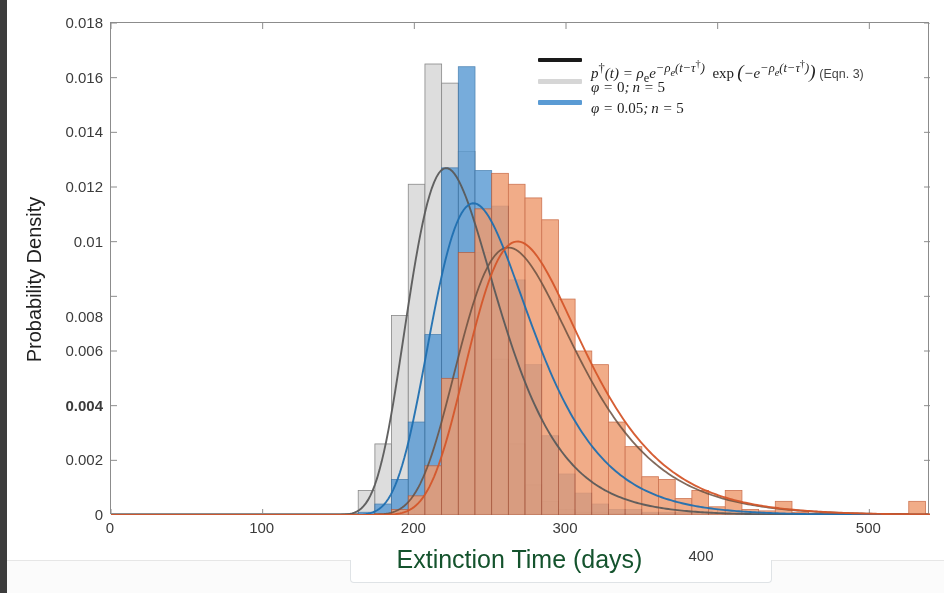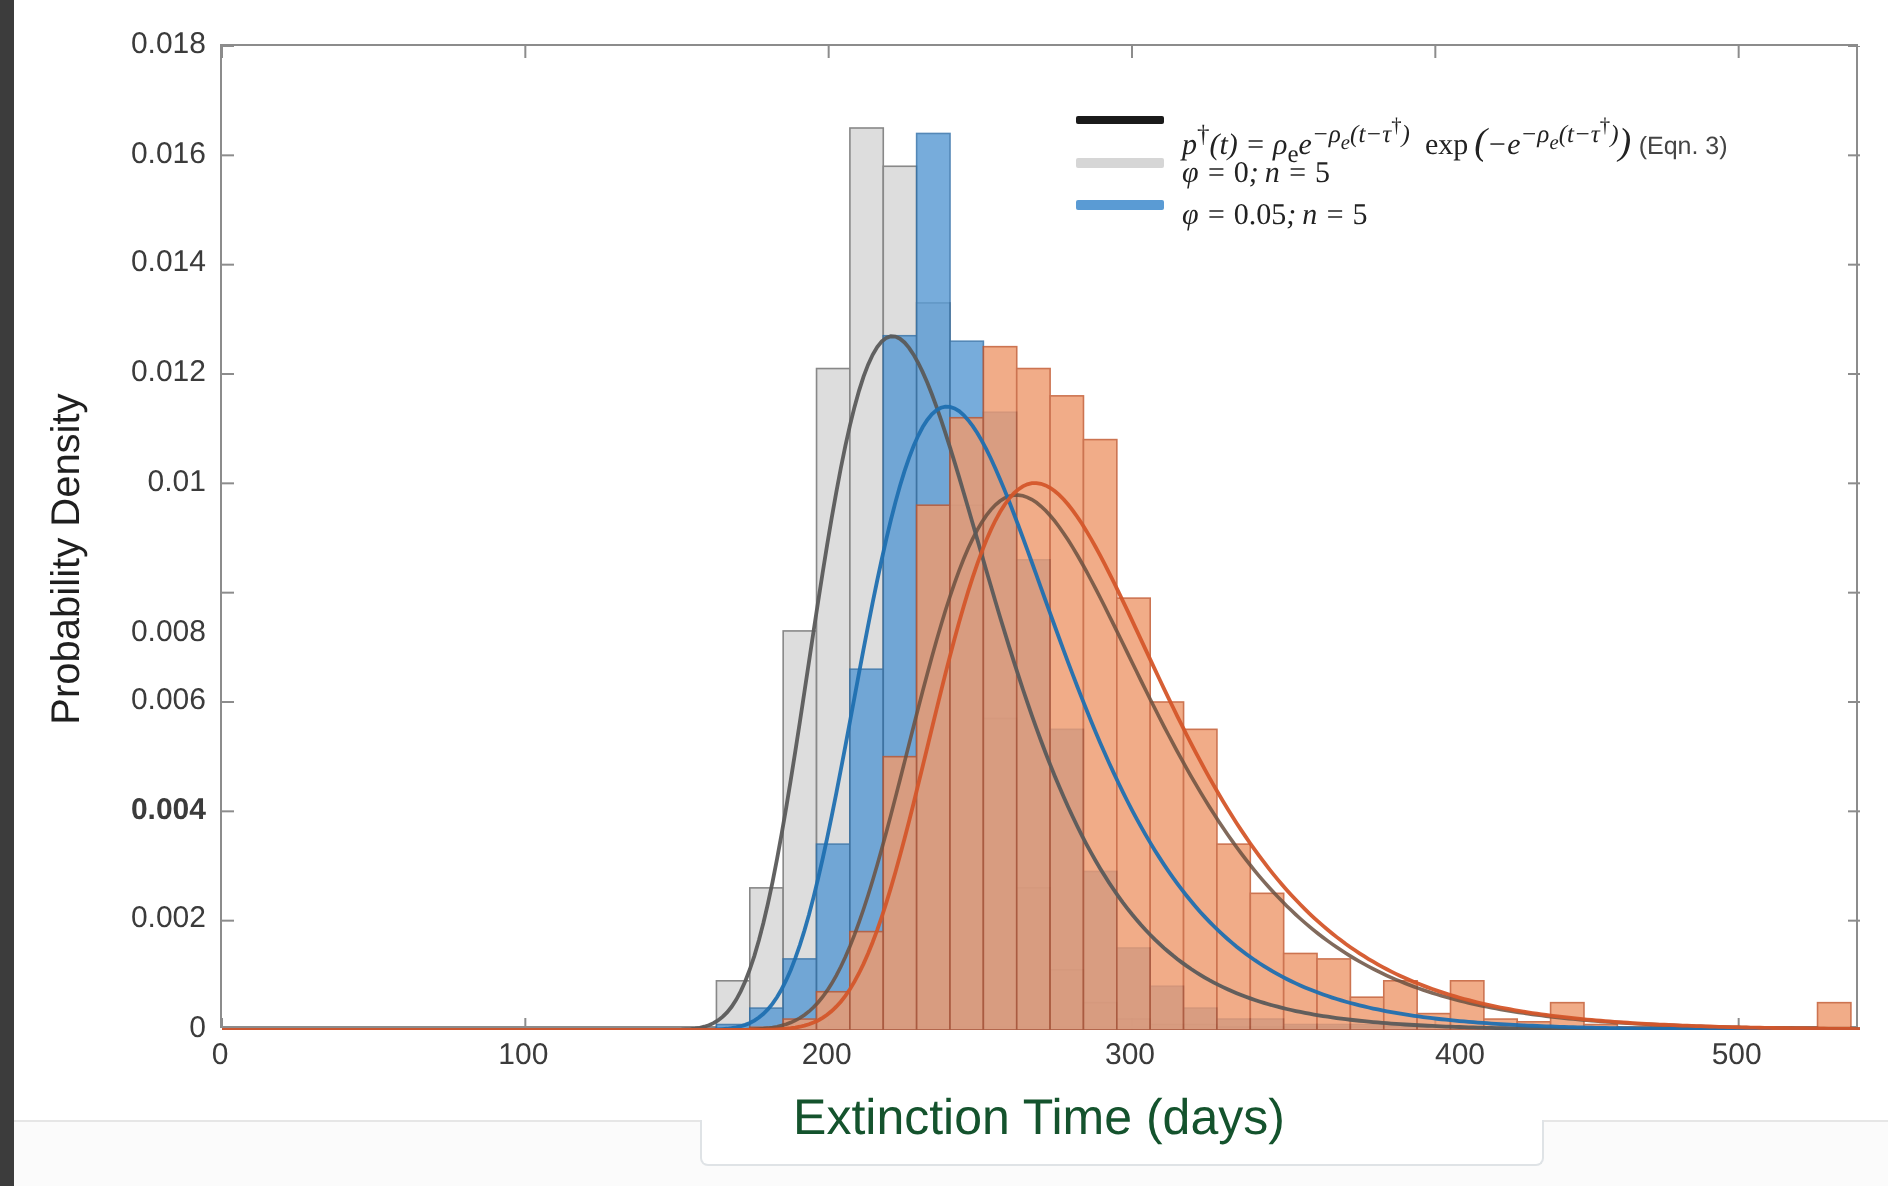--- a/index.html
+++ b/index.html
@@ -228,21 +228,21 @@
           <path d="M0.00 492.00 L2.27 492.00 L4.55 492.00 L6.83 492.00 L9.10 492.00 L11.38 492.00 L13.65 492.00 L15.93 492.00 L18.20 492.00 L20.48 492.00 L22.75 492.00 L25.02 492.00 L27.30 492.00 L29.57 492.00 L31.85 492.00 L34.13 492.00 L36.40 492.00 L38.67 492.00 L40.95 492.00 L43.23 492.00 L45.50 492.00 L47.77 492.00 L50.05 492.00 L52.32 492.00 L54.60 492.00 L56.88 492.00 L59.15 492.00 L61.42 492.00 L63.70 492.00 L65.98 492.00 L68.25 492.00 L70.53 492.00 L72.80 492.00 L75.07 492.00 L77.35 492.00 L79.63 492.00 L81.90 492.00 L84.17 492.00 L86.45 492.00 L88.73 492.00 L91.00 492.00 L93.27 492.00 L95.55 492.00 L97.83 492.00 L100.10 492.00 L102.38 492.00 L104.65 492.00 L106.93 492.00 L109.20 492.00 L111.47 492.00 L113.75 492.00 L116.02 492.00 L118.30 492.00 L120.58 492.00 L122.85 492.00 L125.13 492.00 L127.40 492.00 L129.67 492.00 L131.95 492.00 L134.22 492.00 L136.50 492.00 L138.78 492.00 L141.05 492.00 L143.32 492.00 L145.60 492.00 L147.88 492.00 L150.15 492.00 L152.43 492.00 L154.70 492.00 L156.98 492.00 L159.25 492.00 L161.53 492.00 L163.80 492.00 L166.07 492.00 L168.35 492.00 L170.63 492.00 L172.90 492.00 L175.17 492.00 L177.45 492.00 L179.72 492.00 L182.00 492.00 L184.28 492.00 L186.55 492.00 L188.83 492.00 L191.10 492.00 L193.38 492.00 L195.65 492.00 L197.93 492.00 L200.20 492.00 L202.47 492.00 L204.75 492.00 L207.03 492.00 L209.30 492.00 L211.58 492.00 L213.85 492.00 L216.13 492.00 L218.40 492.00 L220.67 492.00 L222.95 492.00 L225.23 492.00 L227.50 492.00 L229.78 492.00 L232.05 491.99 L234.32 491.99 L236.60 491.98 L238.88 491.96 L241.15 491.93 L243.43 491.89 L245.70 491.83 L247.97 491.73 L250.25 491.58 L252.53 491.38 L254.80 491.09 L257.07 490.69 L259.35 490.14 L261.63 489.43 L263.90 488.49 L266.18 487.29 L268.45 485.77 L270.72 483.89 L273.00 481.58 L275.28 478.80 L277.55 475.50 L279.82 471.61 L282.10 467.11 L284.38 461.95 L286.65 456.10 L288.93 449.56 L291.20 442.30 L293.48 434.34 L295.75 425.69 L298.02 416.40 L300.30 406.49 L302.57 396.02 L304.85 385.06 L307.13 373.69 L309.40 361.98 L311.68 350.03 L313.95 337.92 L316.23 325.75 L318.50 313.61 L320.77 301.61 L323.05 289.82 L325.32 278.34 L327.60 267.25 L329.88 256.62 L332.15 246.53 L334.43 237.03 L336.70 228.18 L338.97 220.02 L341.25 212.59 L343.53 205.91 L345.80 200.00 L348.07 194.88 L350.35 190.54 L352.63 186.99 L354.90 184.20 L357.18 182.18 L359.45 180.89 L361.72 180.32 L364.00 180.43 L366.28 181.19 L368.55 182.58 L370.82 184.54 L373.10 187.05 L375.38 190.06 L377.65 193.54 L379.93 197.44 L382.20 201.74 L384.48 206.38 L386.75 211.34 L389.02 216.58 L391.30 222.06 L393.57 227.74 L395.85 233.61 L398.13 239.61 L400.40 245.74 L402.67 251.96 L404.95 258.24 L407.23 264.56 L409.50 270.91 L411.77 277.25 L414.05 283.58 L416.32 289.87 L418.60 296.12 L420.87 302.30 L423.15 308.41 L425.43 314.43 L427.70 320.36 L429.98 326.18 L432.25 331.90 L434.52 337.49 L436.80 342.97 L439.07 348.32 L441.35 353.54 L443.62 358.62 L445.90 363.58 L448.18 368.40 L450.45 373.08 L452.73 377.62 L455.00 382.03 L457.28 386.31 L459.55 390.45 L461.82 394.45 L464.10 398.33 L466.38 402.07 L468.65 405.69 L470.92 409.19 L473.20 412.56 L475.48 415.81 L477.75 418.94 L480.03 421.96 L482.30 424.86 L484.57 427.66 L486.85 430.36 L489.13 432.95 L491.40 435.44 L493.67 437.83 L495.95 440.13 L498.22 442.34 L500.50 444.46 L502.78 446.50 L505.05 448.45 L507.32 450.33 L509.60 452.13 L511.88 453.85 L514.15 455.51 L516.42 457.10 L518.70 458.62 L520.98 460.07 L523.25 461.47 L525.53 462.81 L527.80 464.09 L530.08 465.32 L532.35 466.49 L534.63 467.62 L536.90 468.69 L539.17 469.72 L541.45 470.71 L543.73 471.65 L546.00 472.55 L548.27 473.42 L550.55 474.24 L552.83 475.03 L555.10 475.79 L557.38 476.51 L559.65 477.20 L561.92 477.87 L564.20 478.50 L566.48 479.10 L568.75 479.68 L571.02 480.23 L573.30 480.76 L575.57 481.26 L577.85 481.74 L580.13 482.20 L582.40 482.64 L584.68 483.07 L586.95 483.47 L589.23 483.85 L591.50 484.22 L593.77 484.57 L596.05 484.90 L598.32 485.22 L600.60 485.53 L602.88 485.82 L605.15 486.10 L607.43 486.37 L609.70 486.62 L611.98 486.86 L614.25 487.09 L616.52 487.32 L618.80 487.53 L621.07 487.73 L623.35 487.92 L625.63 488.11 L627.90 488.28 L630.18 488.45 L632.45 488.61 L634.73 488.77 L637.00 488.91 L639.27 489.05 L641.55 489.19 L643.82 489.31 L646.10 489.43 L648.38 489.55 L650.65 489.66 L652.93 489.77 L655.20 489.87 L657.48 489.97 L659.75 490.06 L662.02 490.15 L664.30 490.23 L666.58 490.31 L668.85 490.39 L671.13 490.46 L673.40 490.53 L675.67 490.60 L677.95 490.66 L680.23 490.72 L682.50 490.78 L684.77 490.83 L687.05 490.89 L689.33 490.94 L691.60 490.99 L693.88 491.03 L696.15 491.08 L698.42 491.12 L700.70 491.16 L702.97 491.20 L705.25 491.23 L707.52 491.27 L709.80 491.30 L712.08 491.33 L714.35 491.36 L716.63 491.39 L718.90 491.42 L721.17 491.45 L723.45 491.47 L725.73 491.49 L728.00 491.52 L730.28 491.54 L732.55 491.56 L734.83 491.58 L737.10 491.60 L739.38 491.62 L741.65 491.64 L743.92 491.65 L746.20 491.67 L748.48 491.68 L750.75 491.70 L753.02 491.71 L755.30 491.72 L757.58 491.74 L759.85 491.75 L762.13 491.76 L764.40 491.77 L766.67 491.78 L768.95 491.79 L771.23 491.80 L773.50 491.81 L775.77 491.82 L778.05 491.83 L780.32 491.83 L782.60 491.84 L784.88 491.85 L787.15 491.86 L789.43 491.86 L791.70 491.87 L793.98 491.87 L796.25 491.88 L798.52 491.89 L800.80 491.89 L803.07 491.90 L805.35 491.90 L807.63 491.91 L809.90 491.91 L812.18 491.91 L814.45 491.92 L816.73 491.92 L819.00 491.92" fill="none" stroke="#1f6fb0" stroke-width="1.9" opacity="0.95"></path>
           <path d="M0.00 492.00 L2.27 492.00 L4.55 492.00 L6.83 492.00 L9.10 492.00 L11.38 492.00 L13.65 492.00 L15.93 492.00 L18.20 492.00 L20.48 492.00 L22.75 492.00 L25.02 492.00 L27.30 492.00 L29.57 492.00 L31.85 492.00 L34.13 492.00 L36.40 492.00 L38.67 492.00 L40.95 492.00 L43.23 492.00 L45.50 492.00 L47.77 492.00 L50.05 492.00 L52.32 492.00 L54.60 492.00 L56.88 492.00 L59.15 492.00 L61.42 492.00 L63.70 492.00 L65.98 492.00 L68.25 492.00 L70.53 492.00 L72.80 492.00 L75.07 492.00 L77.35 492.00 L79.63 492.00 L81.90 492.00 L84.17 492.00 L86.45 492.00 L88.73 492.00 L91.00 492.00 L93.27 492.00 L95.55 492.00 L97.83 492.00 L100.10 492.00 L102.38 492.00 L104.65 492.00 L106.93 492.00 L109.20 492.00 L111.47 492.00 L113.75 492.00 L116.02 492.00 L118.30 492.00 L120.58 492.00 L122.85 492.00 L125.13 492.00 L127.40 492.00 L129.67 492.00 L131.95 492.00 L134.22 492.00 L136.50 492.00 L138.78 492.00 L141.05 492.00 L143.32 492.00 L145.60 492.00 L147.88 492.00 L150.15 492.00 L152.43 492.00 L154.70 492.00 L156.98 492.00 L159.25 492.00 L161.53 492.00 L163.80 492.00 L166.07 492.00 L168.35 492.00 L170.63 492.00 L172.90 492.00 L175.17 492.00 L177.45 492.00 L179.72 492.00 L182.00 492.00 L184.28 492.00 L186.55 492.00 L188.83 492.00 L191.10 492.00 L193.38 492.00 L195.65 492.00 L197.93 492.00 L200.20 492.00 L202.47 492.00 L204.75 492.00 L207.03 492.00 L209.30 492.00 L211.58 492.00 L213.85 492.00 L216.13 492.00 L218.40 492.00 L220.67 492.00 L222.95 492.00 L225.23 492.00 L227.50 492.00 L229.78 492.00 L232.05 492.00 L234.32 492.00 L236.60 492.00 L238.88 492.00 L241.15 492.00 L243.43 492.00 L245.70 492.00 L247.97 492.00 L250.25 492.00 L252.53 492.00 L254.80 492.00 L257.07 491.99 L259.35 491.99 L261.63 491.99 L263.90 491.98 L266.18 491.96 L268.45 491.94 L270.72 491.91 L273.00 491.86 L275.28 491.79 L277.55 491.69 L279.82 491.55 L282.10 491.37 L284.38 491.12 L286.65 490.80 L288.93 490.37 L291.20 489.83 L293.48 489.14 L295.75 488.28 L298.02 487.22 L300.30 485.93 L302.57 484.38 L304.85 482.54 L307.13 480.37 L309.40 477.84 L311.68 474.93 L313.95 471.60 L316.23 467.84 L318.50 463.62 L320.77 458.94 L323.05 453.77 L325.32 448.13 L327.60 442.02 L329.88 435.44 L332.15 428.41 L334.43 420.96 L336.70 413.12 L338.97 404.91 L341.25 396.40 L343.53 387.61 L345.80 378.59 L348.07 369.41 L350.35 360.11 L352.63 350.75 L354.90 341.38 L357.18 332.07 L359.45 322.86 L361.72 313.81 L364.00 304.98 L366.28 296.40 L368.55 288.14 L370.82 280.22 L373.10 272.68 L375.38 265.57 L377.65 258.90 L379.93 252.70 L382.20 247.00 L384.48 241.81 L386.75 237.13 L389.02 232.99 L391.30 229.37 L393.57 226.29 L395.85 223.73 L398.13 221.69 L400.40 220.17 L402.67 219.14 L404.95 218.60 L407.23 218.52 L409.50 218.89 L411.77 219.69 L414.05 220.90 L416.32 222.50 L418.60 224.46 L420.87 226.76 L423.15 229.38 L425.43 232.29 L427.70 235.48 L429.98 238.91 L432.25 242.58 L434.52 246.44 L436.80 250.49 L439.07 254.70 L441.35 259.06 L443.62 263.54 L445.90 268.12 L448.18 272.79 L450.45 277.54 L452.73 282.34 L455.00 287.18 L457.28 292.05 L459.55 296.93 L461.82 301.82 L464.10 306.70 L466.38 311.56 L468.65 316.39 L470.92 321.18 L473.20 325.94 L475.48 330.64 L477.75 335.28 L480.03 339.86 L482.30 344.38 L484.57 348.82 L486.85 353.18 L489.13 357.46 L491.40 361.66 L493.67 365.78 L495.95 369.81 L498.22 373.75 L500.50 377.60 L502.78 381.35 L505.05 385.02 L507.32 388.59 L509.60 392.07 L511.88 395.46 L514.15 398.76 L516.42 401.97 L518.70 405.09 L520.98 408.11 L523.25 411.05 L525.53 413.91 L527.80 416.67 L530.08 419.36 L532.35 421.96 L534.63 424.47 L536.90 426.91 L539.17 429.27 L541.45 431.56 L543.73 433.77 L546.00 435.91 L548.27 437.97 L550.55 439.97 L552.83 441.90 L555.10 443.76 L557.38 445.56 L559.65 447.30 L561.92 448.98 L564.20 450.59 L566.48 452.15 L568.75 453.66 L571.02 455.11 L573.30 456.51 L575.57 457.86 L577.85 459.17 L580.13 460.42 L582.40 461.63 L584.68 462.79 L586.95 463.92 L589.23 465.00 L591.50 466.04 L593.77 467.04 L596.05 468.00 L598.32 468.93 L600.60 469.82 L602.88 470.69 L605.15 471.51 L607.43 472.31 L609.70 473.08 L611.98 473.81 L614.25 474.52 L616.52 475.21 L618.80 475.86 L621.07 476.49 L623.35 477.10 L625.63 477.69 L627.90 478.25 L630.18 478.79 L632.45 479.31 L634.73 479.80 L637.00 480.28 L639.27 480.75 L641.55 481.19 L643.82 481.62 L646.10 482.02 L648.38 482.42 L650.65 482.80 L652.93 483.16 L655.20 483.51 L657.48 483.84 L659.75 484.17 L662.02 484.48 L664.30 484.78 L666.58 485.06 L668.85 485.34 L671.13 485.60 L673.40 485.85 L675.67 486.10 L677.95 486.33 L680.23 486.56 L682.50 486.77 L684.77 486.98 L687.05 487.18 L689.33 487.37 L691.60 487.56 L693.88 487.73 L696.15 487.90 L698.42 488.06 L700.70 488.22 L702.97 488.37 L705.25 488.52 L707.52 488.65 L709.80 488.79 L712.08 488.92 L714.35 489.04 L716.63 489.16 L718.90 489.27 L721.17 489.38 L723.45 489.48 L725.73 489.58 L728.00 489.68 L730.28 489.77 L732.55 489.86 L734.83 489.95 L737.10 490.03 L739.38 490.11 L741.65 490.18 L743.92 490.25 L746.20 490.32 L748.48 490.39 L750.75 490.46 L753.02 490.52 L755.30 490.58 L757.58 490.63 L759.85 490.69 L762.13 490.74 L764.40 490.79 L766.67 490.84 L768.95 490.88 L771.23 490.93 L773.50 490.97 L775.77 491.01 L778.05 491.05 L780.32 491.09 L782.60 491.13 L784.88 491.16 L787.15 491.20 L789.43 491.23 L791.70 491.26 L793.98 491.29 L796.25 491.32 L798.52 491.34 L800.80 491.37 L803.07 491.39 L805.35 491.42 L807.63 491.44 L809.90 491.46 L812.18 491.49 L814.45 491.51 L816.73 491.53 L819.00 491.55" fill="none" stroke="#d4562a" stroke-width="1.9" opacity="0.95"></path>
         </svg>
     </div>
 
     <div id="xtick-row">
         <div class="xtick-label" style="left: 0px;">0</div>
         <div class="xtick-label" style="left: 151.667px;">100</div>
         <div class="xtick-label" style="left: 303.333px;">200</div>
         <div class="xtick-label" style="left: 455px;">300</div>
-        <div class="xtick-label" style="left: 620px;">400</div>
+        <div class="xtick-label" style="left: 591px; margin-top: 28px;">400</div>
         <div class="xtick-label" style="left: 758.333px;">500</div>
       </div>
 
     <div id="ylabel">Probability Density</div>
     <div id="xlabel">Extinction Time (days)</div>
 
     <div id="legend">
 
       <div class="legend-row">
         <span class="legend-swatch thick" style="background:#1a1a1a;"></span>

